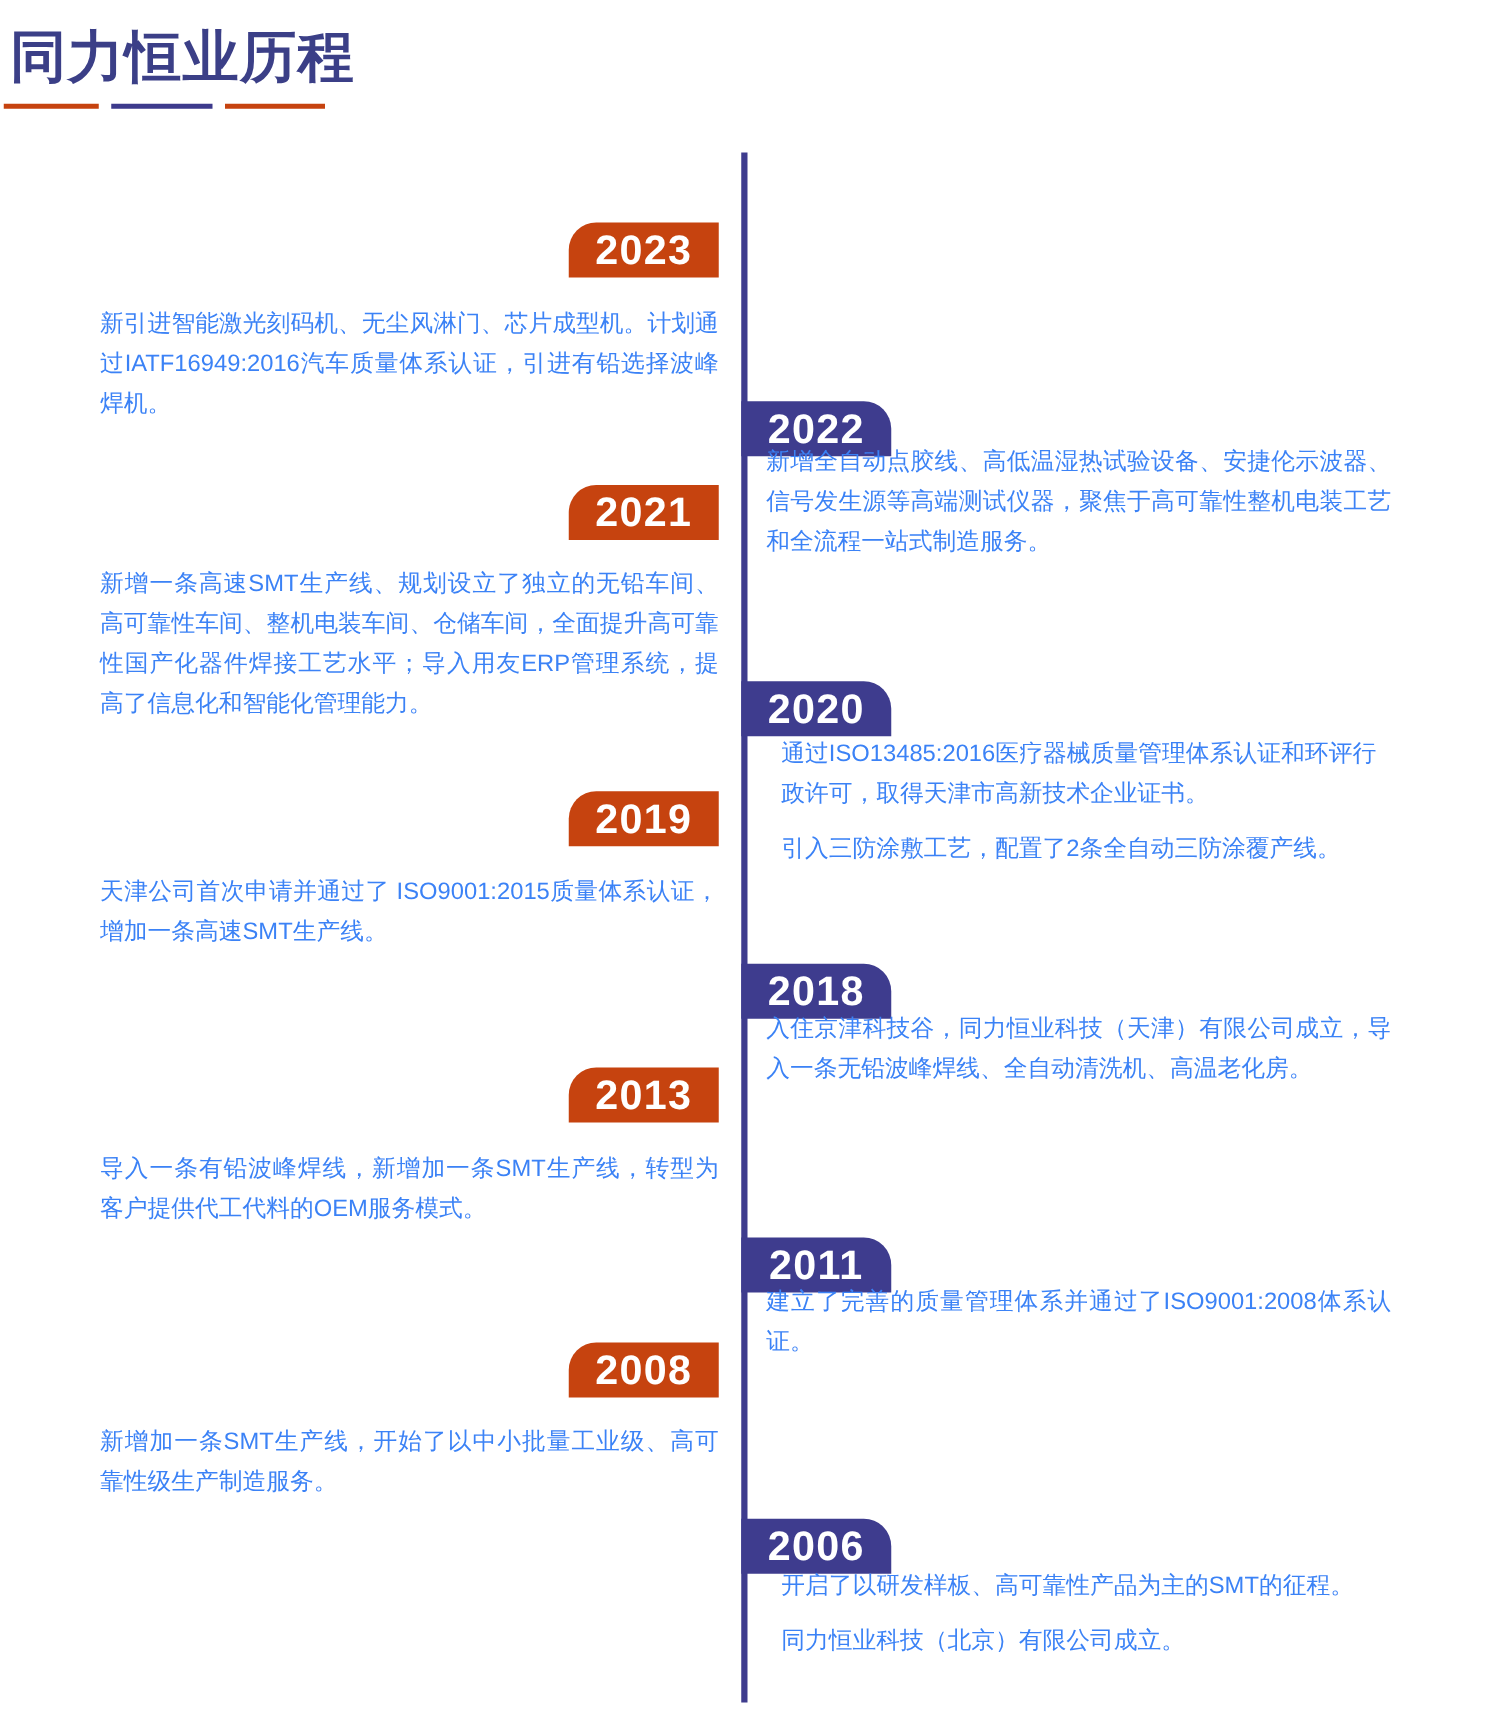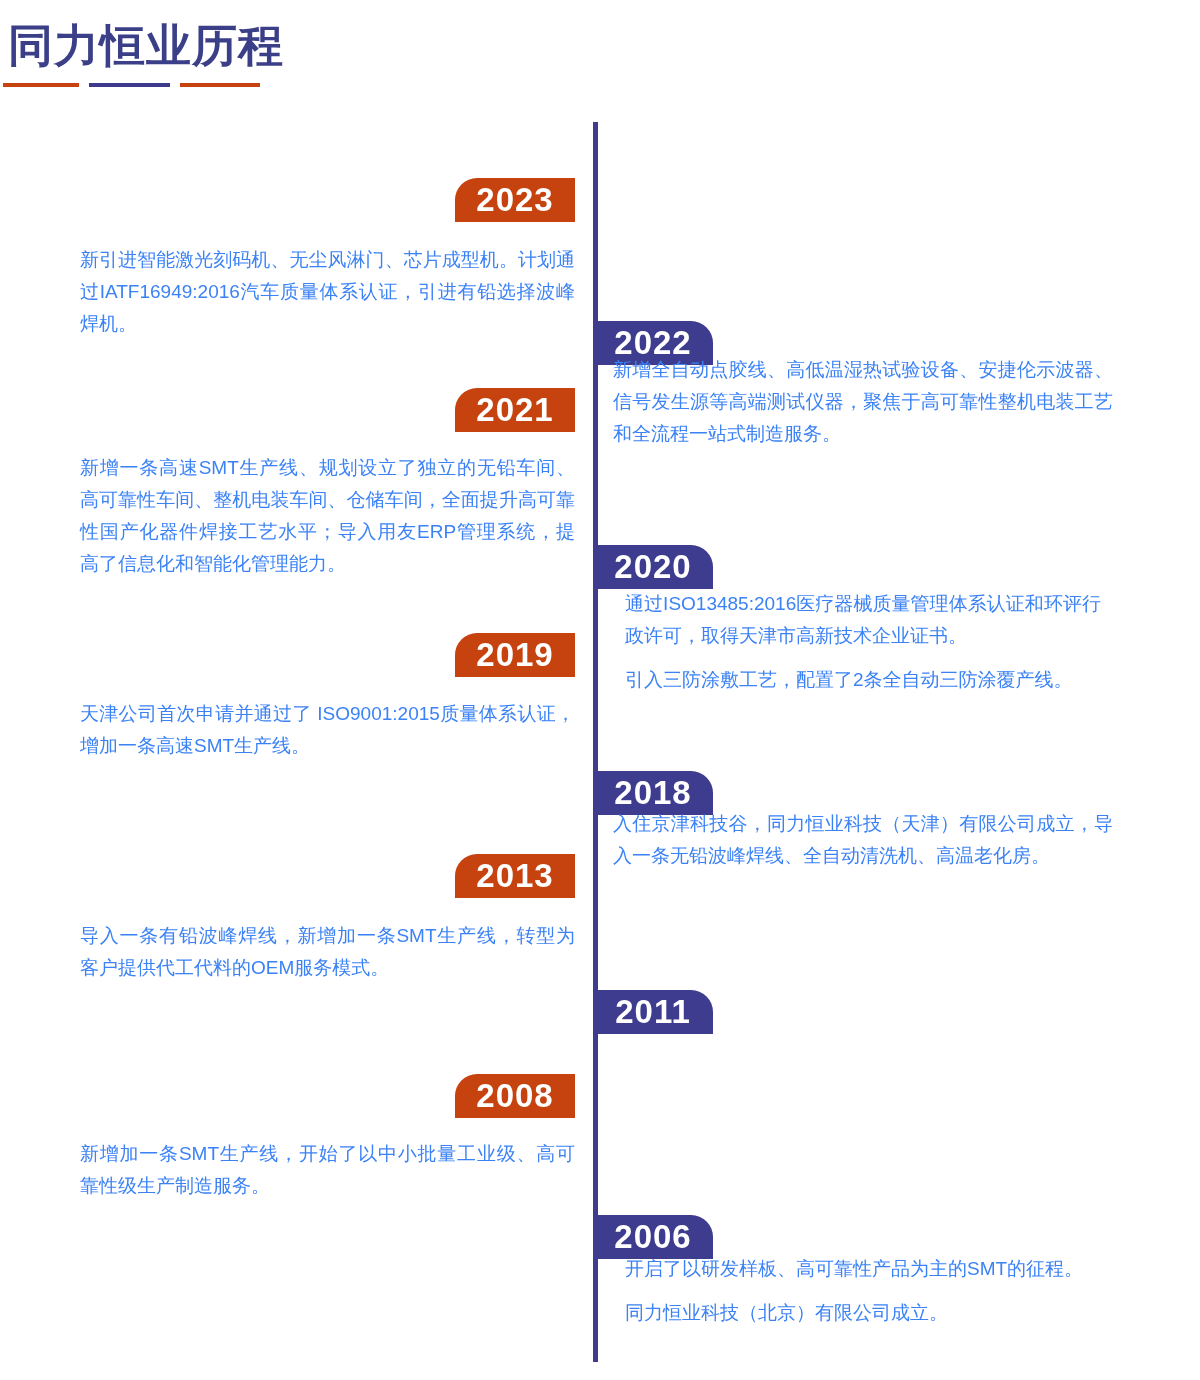--- a/index.html
+++ b/index.html
@@ -123,20 +123,21 @@
   <div class="year-tag left y2019">2019</div>
   <div class="desc left t2019">天津公司首次申请并通过了 ISO9001:2015质量体系认证，增加一条高速SMT生产线。</div>
 
   <div class="year-tag right y2018">2018</div>
   <div class="desc right t2018">入住京津科技谷，同力恒业科技（天津）有限公司成立，导入一条无铅波峰焊线、全自动清洗机、高温老化房。</div>
 
   <div class="year-tag left y2013">2013</div>
   <div class="desc left t2013">导入一条有铅波峰焊线，新增加一条SMT生产线，转型为客户提供代工代料的OEM服务模式。</div>
 
   <div class="year-tag right y2011">2011</div>
+  <div class="desc right t2011">建立了完善的质量管理体系并通过了ISO9001:2008体系认证。</div>
 
   <div class="year-tag left y2008">2008</div>
   <div class="desc left t2008">新增加一条SMT生产线，开始了以中小批量工业级、高可靠性级生产制造服务。</div>
 
   <div class="year-tag right y2006">2006</div>
   <div class="desc right t2006">
     <p>开启了以研发样板、高可靠性产品为主的SMT的征程。</p>
     <p>同力恒业科技（北京）有限公司成立。</p>
   </div>
 

